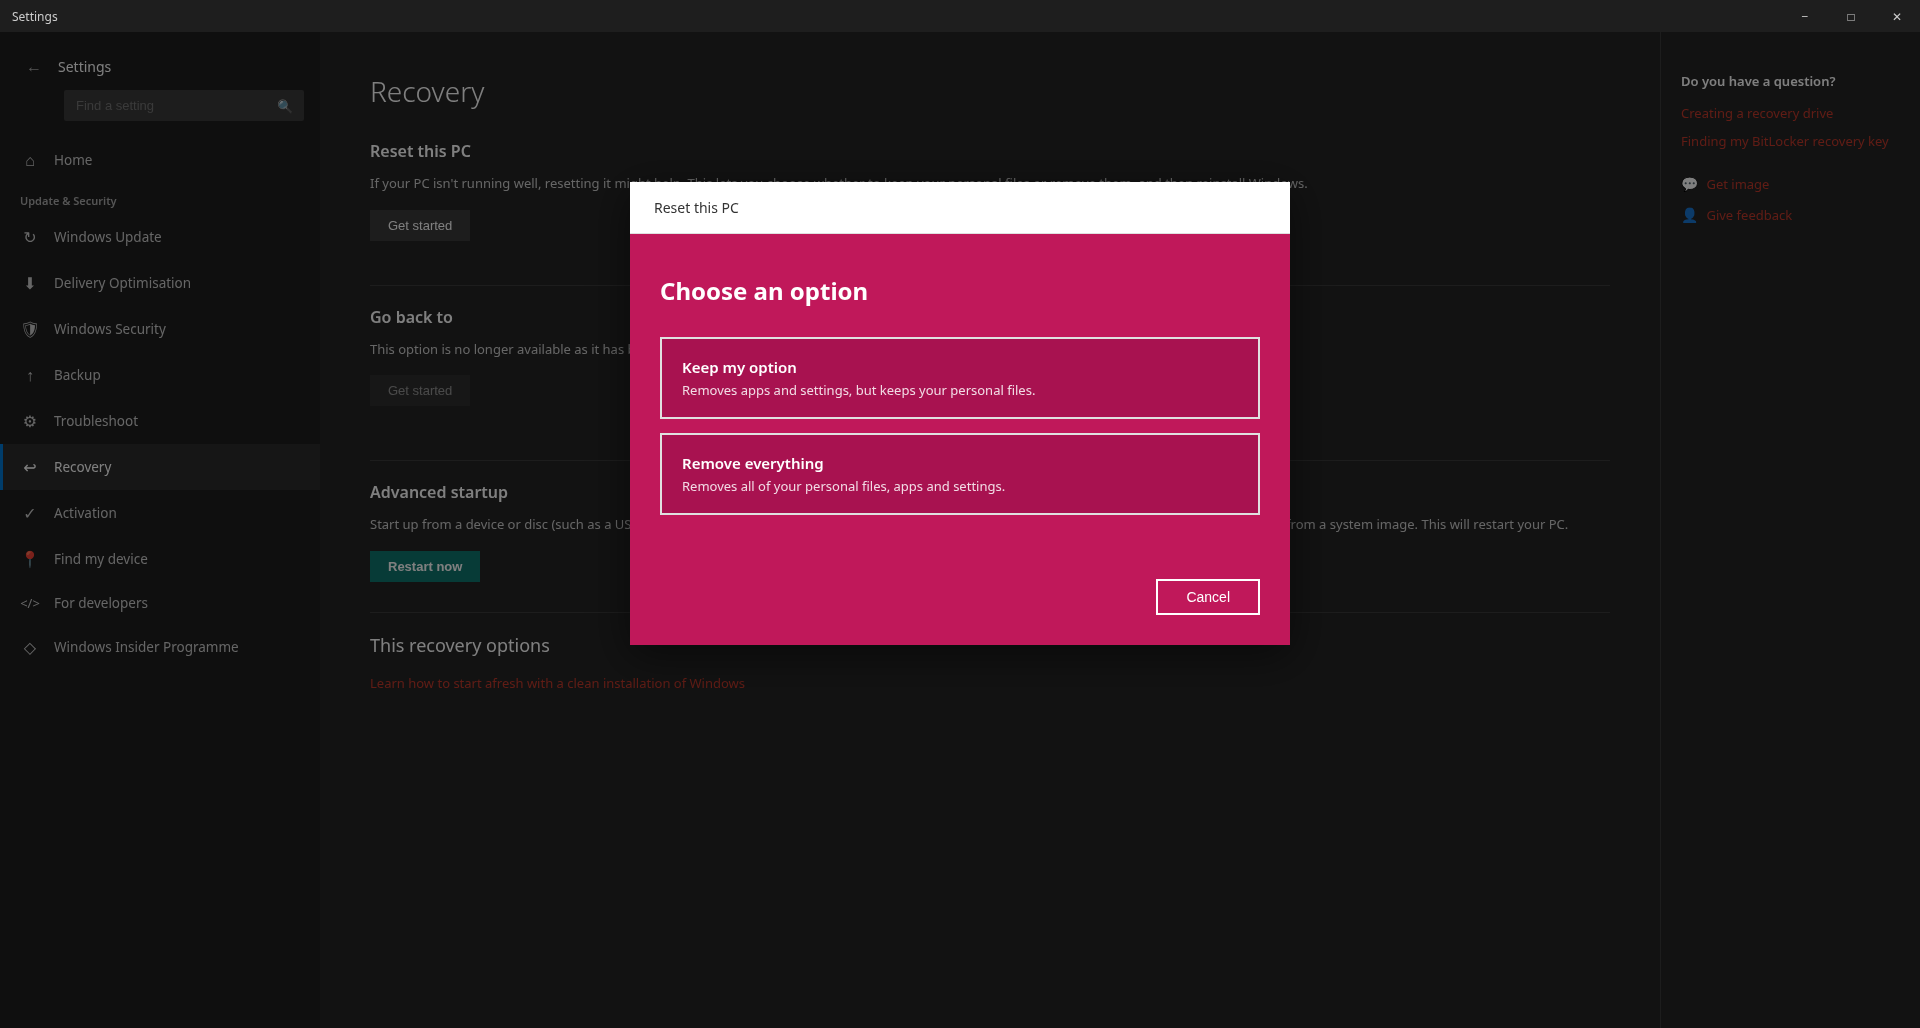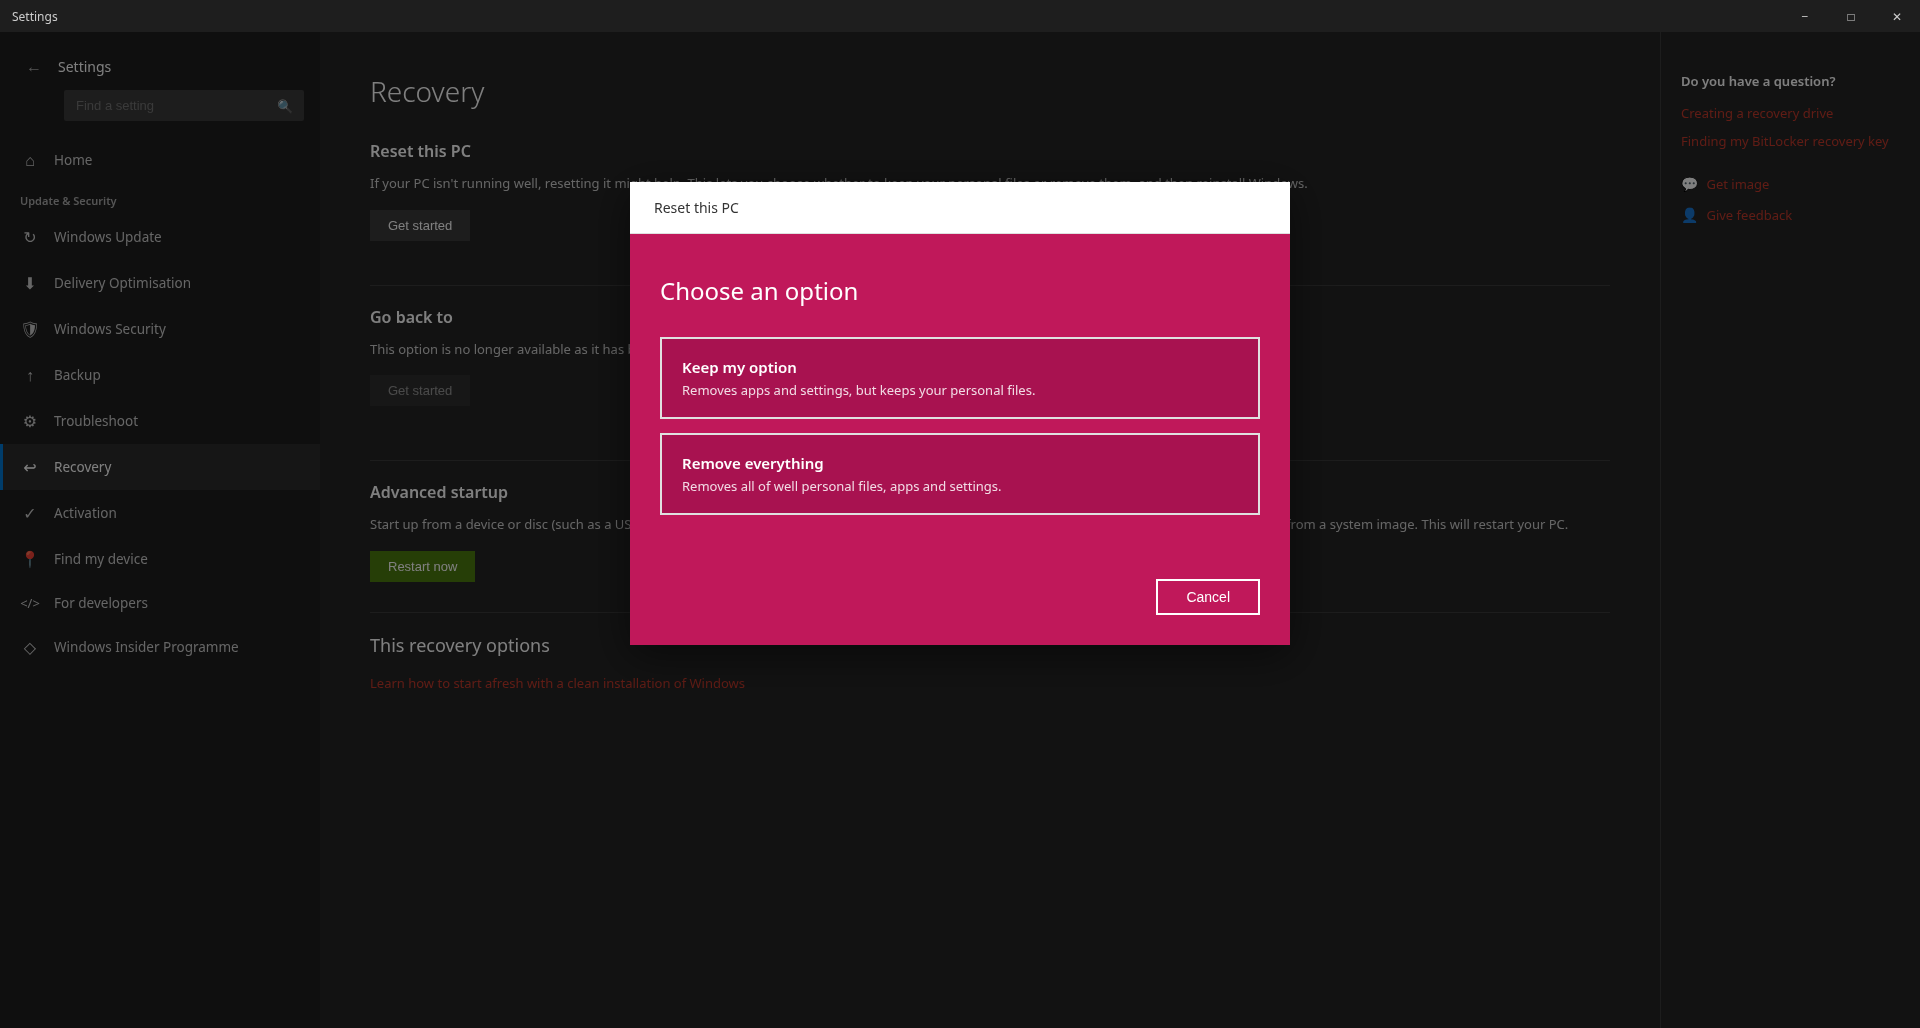--- a/index.html
+++ b/index.html
@@ -181,26 +181,27 @@
     .section-divider {
       border: none;
       border-top: 1px solid #3a3a3a;
       margin: 20px 0;
     }
 
     .go-back-section { margin-bottom: 30px; }
     .advanced-section { margin-bottom: 30px; }
 
     .restart-btn {
-      background: #4d7c0f;
+      background: #0f766e;
       color: #fff;
       border: none;
       padding: 8px 18px;
       font-size: 13px;
       cursor: pointer;
+      font-weight: bold;
     }
 
     .more-recovery {
       font-size: 18px;
       font-weight: 400;
       color: #fff;
       margin-bottom: 14px;
     }
     .clean-install-link {
       color: #c1392b;
@@ -279,21 +280,21 @@
       font-size: 14px;
       color: #333;
       border-bottom: 1px solid #e0e0e0;
     }
     .dialog-body {
       background: #c0185a;
       padding: 40px 30px 30px 30px;
     }
     .dialog-body-title {
       font-size: 24px;
-      font-weight: 400;
+      font-weight: 700;
       color: #fff;
       margin-bottom: 30px;
     }
     .dialog-option {
       background: #a81250;
       border: 2px solid #e0e0e0;
       padding: 18px 20px;
       margin-bottom: 14px;
       cursor: pointer;
       transition: background 0.1s;
@@ -454,21 +455,21 @@
     <div class="dialog-body">
       <div class="dialog-body-title">Choose an option</div>
 
       <div class="dialog-option">
         <div class="dialog-option-title">Keep my option</div>
         <div class="dialog-option-desc">Removes apps and settings, but keeps your personal files.</div>
       </div>
 
       <div class="dialog-option">
         <div class="dialog-option-title">Remove everything</div>
-        <div class="dialog-option-desc">Removes all of well personal files, apps and settings.</div>
+        <div class="dialog-option-desc">Removes all of your personal files, apps and settings.</div>
       </div>
     </div>
 
     <div class="dialog-footer">
       <button class="dialog-cancel-btn">Cancel</button>
     </div>
   </div>
 </div>
 
 </body></html>

